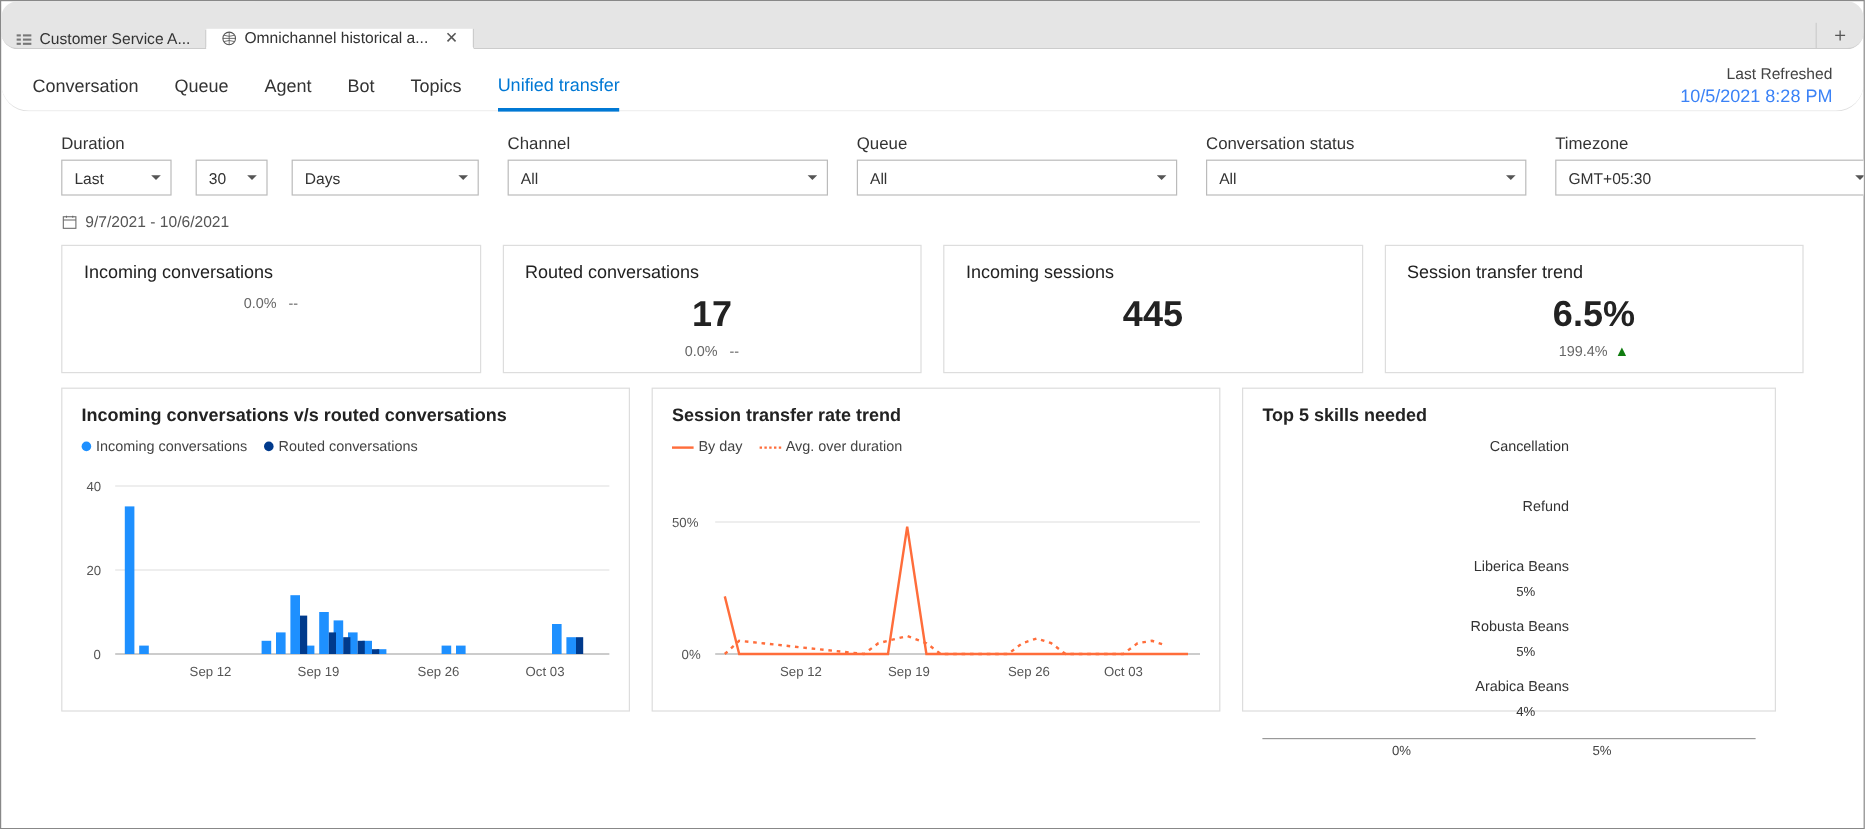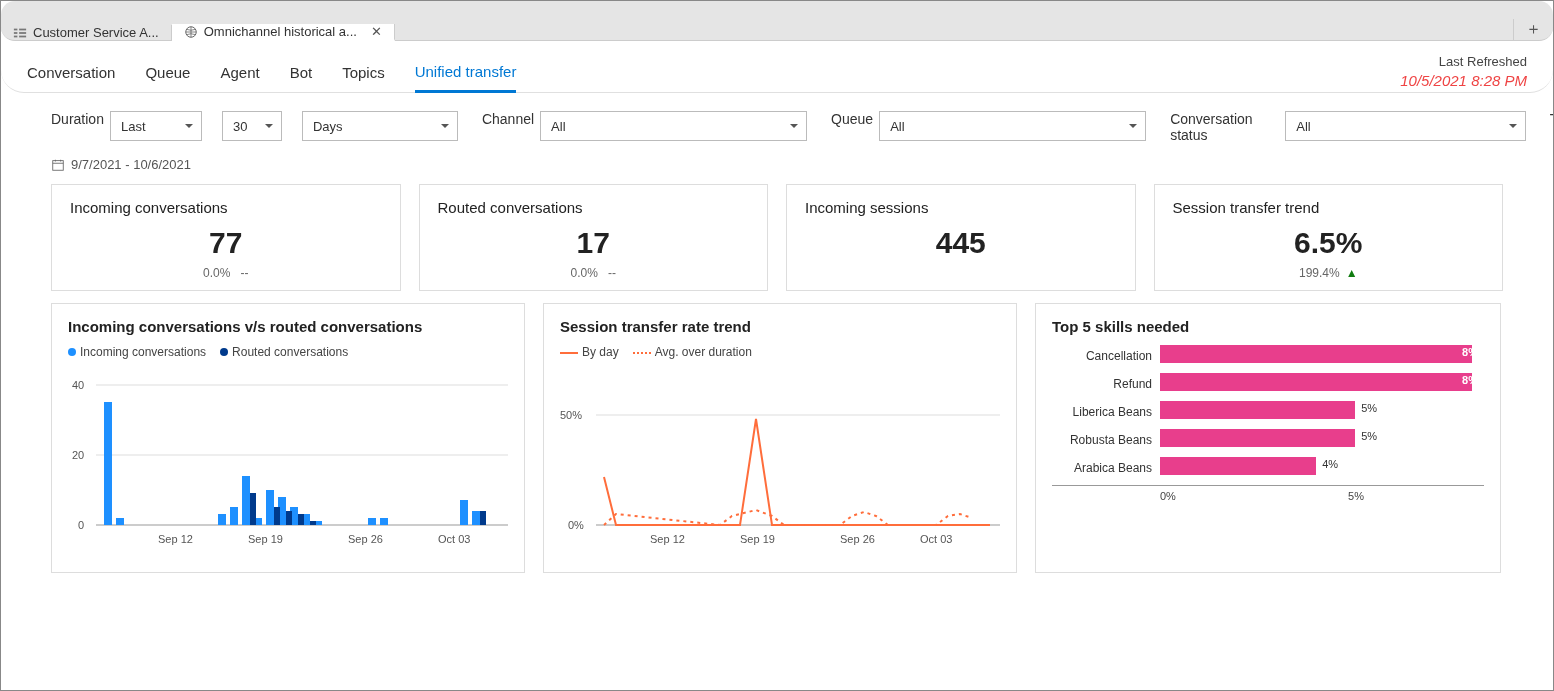--- a/index.html
+++ b/index.html
@@ -6,51 +6,51 @@
 body { background: #fff; width: 1554px; height: 691px; overflow: hidden; border: 1px solid #888;}
 .tab-bar { height: 40px; background: #e5e5e5; display: flex; align-items: flex-end; border-bottom: 1px solid #ccc; border-radius: 14px;}
 .tab { display: flex; align-items: center; gap: 6px; padding: 0 12px; font-size: 13px; color: #333; border-right: 1px solid #ccc; cursor: pointer;}
 .tab.active { background: #fff; border-bottom: 2px solid #fff; margin-bottom: -1px;}
 .tab .close { margin-left: 8px; color: #555; cursor: pointer;}
 .tab-add { margin-left: auto; width: 40px; display:flex; align-items:center; justify-content:center; color:#555; cursor:pointer; border-left:1px solid #ccc;}
 .subnav { display: flex; align-items: center; padding: 12px 26px 0 26px; gap: 30px; border-bottom: 1px solid #e0e0e0; height: 52px; border-radius: 23px;}
 .subnav-item { font-size: 15px; color: #333; padding: 10px 0; cursor: pointer; }
 .subnav-item.active { color: #0078d4; border-bottom: 3px solid #0078d4; font-weight: 400;}
 .refresh { margin-left: auto; text-align: right; font-size: 13px; color: #444; line-height: 1.3;}
-.refresh .ts { font-size: 15px; color: #ef4444; font-style: italic;}
+.refresh .ts { font-size: 15px; color: #3b82f6;}
 .filters { display: flex; gap: 24px; padding: 18px 50px 8px 50px; align-items:flex-start;}
-.filter-group { display:flex; flex-direction: row; gap:6px;}
+.filter-group { display:flex; flex-direction: column; gap:6px;}
 .filter-label { font-size: 14px; color: #333;}
 .filter-row { display:flex; gap:20px;}
 .select { border:1px solid #bbb; background:#fff; height:30px; padding: 0 28px 0 10px; font-size:13px; color:#333; position:relative; display:flex; align-items:center; cursor:pointer;}
 .select::after { content:""; position:absolute; right:8px; top:12px; border:4px solid transparent; border-top-color:#555;}
 .sel-last { width: 92px;}
 .sel-30 { width: 60px;}
 .sel-days { width: 156px;}
 .sel-wide { width: 267px;}
 .daterange { padding: 6px 50px; font-size:13px; color:#555; display:flex; align-items:center; gap:6px;}
 .cards-row { display:flex; gap:18px; padding: 6px 50px 12px 50px;}
 .card { border:1px solid #ddd; background:#fff; flex:1; padding:14px 18px 10px 18px;}
 .card-title { font-size:15px; color:#222; margin-bottom:10px;}
 .card-value { font-size:30px; font-weight:600; text-align:center; color:#222;}
 .card-sub { text-align:center; font-size:12px; color:#666; margin-top:6px;}
 .up-icon { color:#107c10; display:inline-block; margin-left:6px;}
-.charts-row { display:flex; gap:18px; padding: 0 52px 12px 50px;}
+.charts-row { display:flex; gap:18px; padding: 0 73px 12px 50px;}
 .chart-card { border:1px solid #ddd; background:#fff; padding:14px 16px;}
 .cc1 { width: 480px; height: 270px;}
 .cc2 { width: 480px; height: 270px;}
 .cc3 { width: 480px; height: 270px;}
 .chart-title { font-size:15px; font-weight:600; color:#222; margin-bottom:10px;}
 .legend { font-size:12px; color:#444; display:flex; gap:14px; align-items:center; margin-bottom:6px;}
 .dot { width:8px; height:8px; border-radius:50%; display:inline-block; margin-right:4px;}
 .dot.blue { background:#1e90ff;}
 .dot.dblue { background:#003a8c;}
 .line-swatch { display:inline-block; width:18px; height:2px; background:#ff6d3b; margin-right:4px; vertical-align:middle;}
 .dash-swatch { display:inline-block; width:18px; border-top:2px dotted #ff6d3b; margin-right:4px; vertical-align:middle;}
-.skill-row { display:flex; align-items:flex-end; gap:8px; margin-bottom:10px; font-size:12px;}
+.skill-row { display:flex; align-items:center; gap:8px; margin-bottom:10px; font-size:12px;flex-direction:column;}
 .skill-label { width:100px; text-align:right; color:#333;}
 .skill-bar-wrap { flex:1; height:18px; background:transparent; position:relative;}
 .skill-bar { height:18px; background:#e83e8c;}
 .skill-val { position:absolute; right:6px; top:1px; font-size:11px; color:#fff; font-weight:600;}
 .skill-val-out { position:absolute; top:1px; font-size:11px; color:#333;}
 .axis-bottom { display:flex; justify-content:space-between; font-size:11px; color:#444; padding: 4px 0 0 108px; border-top:1px solid #999; margin-top:4px;}
 svg { display:block;}
 .icon-svg { width:14px; height:14px; }
 </style>
 </head>
@@ -139,21 +139,20 @@
       <line x1="2" y1="6" x2="14" y2="6" stroke="#666"></line>
       <line x1="5" y1="2" x2="5" y2="4" stroke="#666"></line>
       <line x1="11" y1="2" x2="11" y2="4" stroke="#666"></line>
     </svg>
   <span>9/7/2021 - 10/6/2021</span>
 </div>
 
 <div class="cards-row">
   <div class="card">
     <div class="card-title">Incoming conversations</div>
-    <div class="card-value">77</div>
     <div class="card-sub"><span>0.0%</span>&nbsp;&nbsp;&nbsp;<span>--</span></div>
   </div>
   <div class="card">
     <div class="card-title">Routed conversations</div>
     <div class="card-value">17</div>
     <div class="card-sub"><span>0.0%</span>&nbsp;&nbsp;&nbsp;<span>--</span></div>
   </div>
   <div class="card">
     <div class="card-title">Incoming sessions</div>
     <div class="card-value">445</div>

